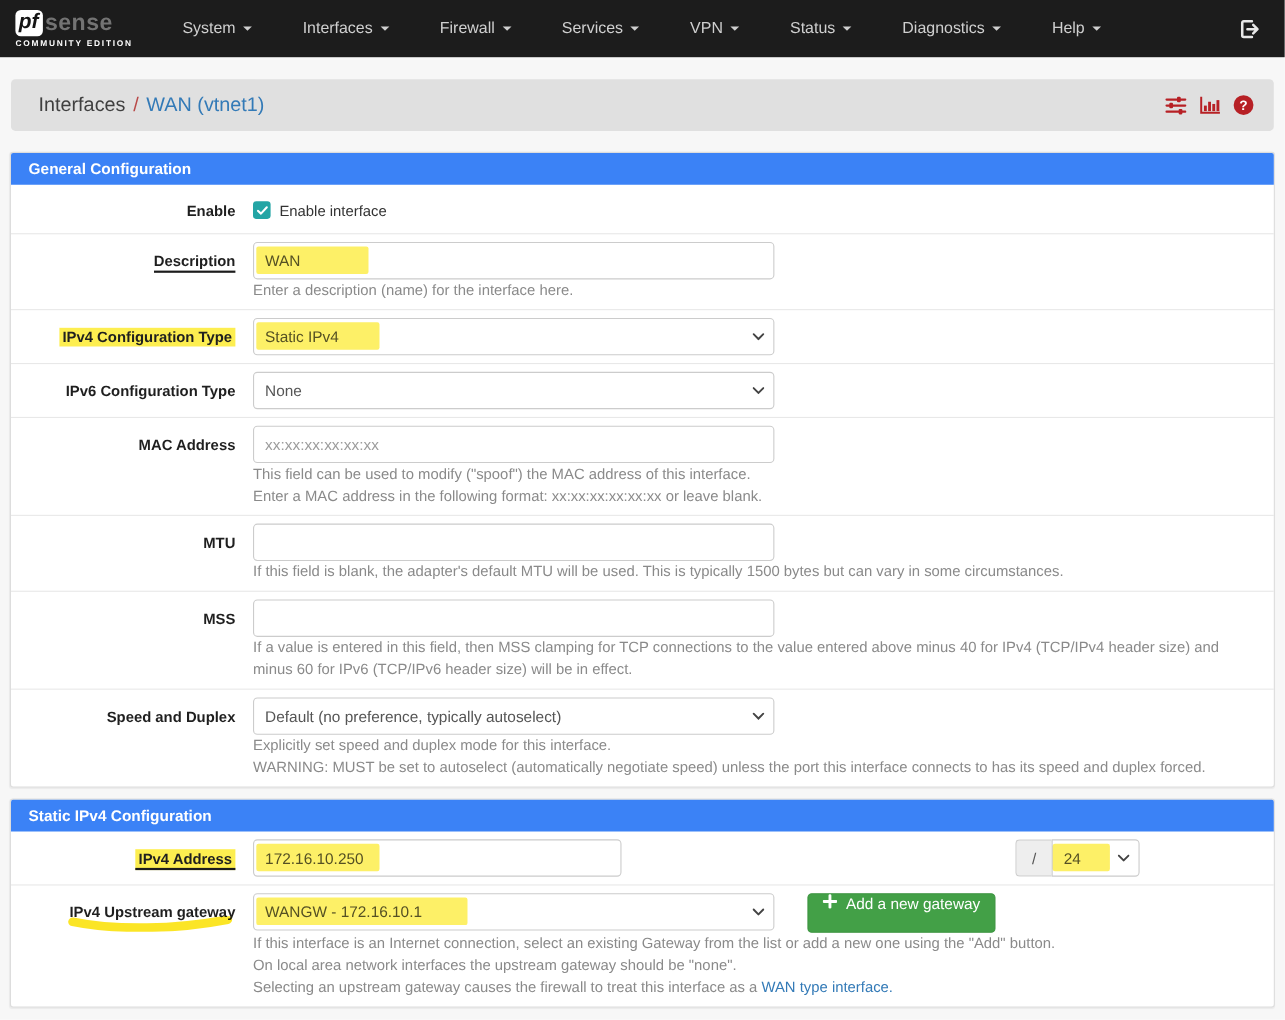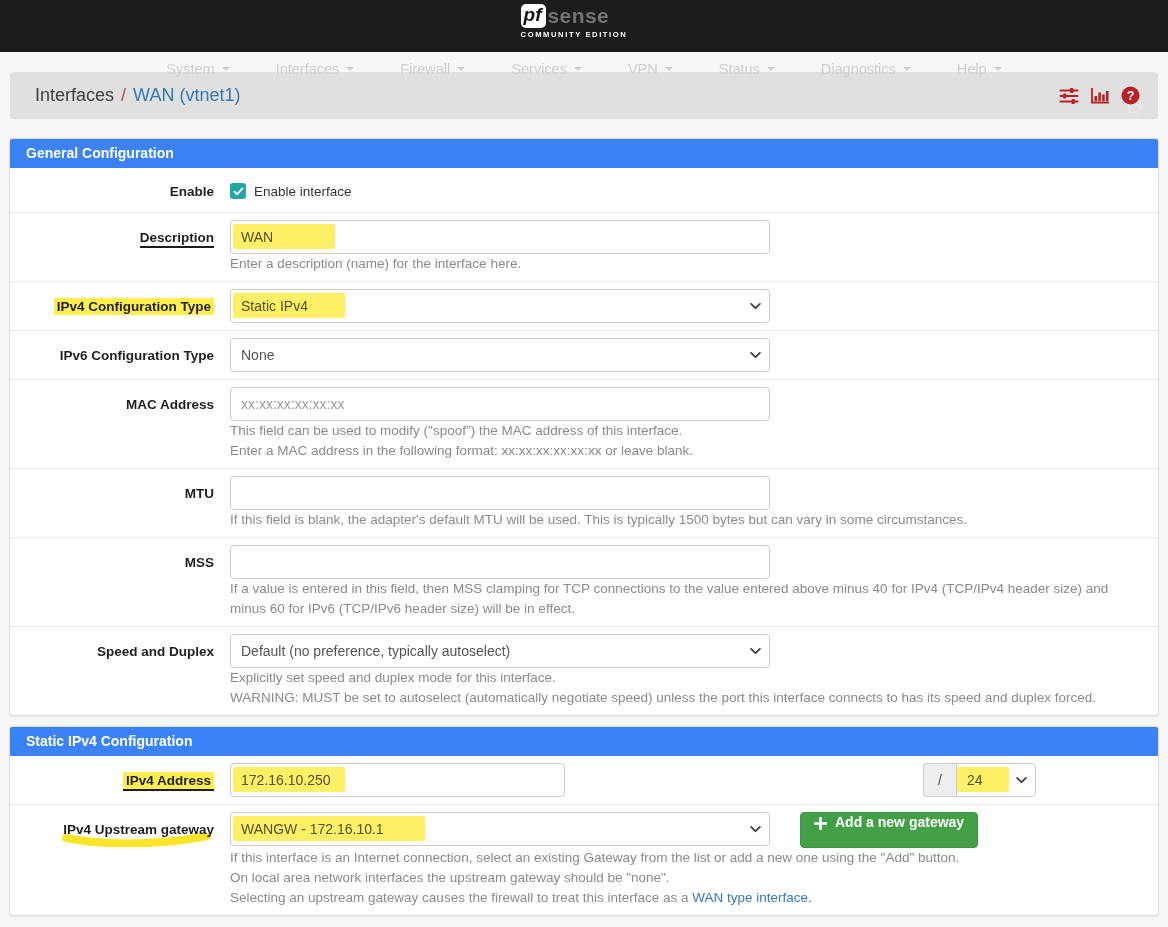--- a/index.html
+++ b/index.html
@@ -1,20 +1,20 @@
 <!DOCTYPE html>
 <html><head>
 <meta charset="utf-8">
 <style>
   * { margin:0; padding:0; box-sizing:border-box; }
   html,body { width:1168px; height:927px; overflow:hidden; }
   body { font-family:"Liberation Sans", sans-serif; background:#f7f7f7; color:#333; }
 
   
-  .navbar { height:52px; background:#1c1c1c; display:flex; align-items:center; padding:0 12px;flex-direction:column; }
+  .navbar { height:52px; background:#1c1c1c; display:flex; align-items:center; padding:0 12px; }
   .brand { display:flex; flex-direction:column; justify-content:center; margin-right:20px; padding:4px 2px; }
   .brand-top { display:flex; align-items:center; }
   .pf-box { background:#fff; color:#141414; font-weight:bold; font-style:italic; font-size:19px; padding:0 4px 2px 3px; border-radius:5px; line-height:22px; }
   .sense { color:#737373; font-weight:bold; font-size:21px; letter-spacing:.4px; margin-left:2px; }
   .brand-sub { color:#fff; font-size:7.6px; font-weight:bold; letter-spacing:1.6px; margin-top:2px; }
   .nav-list { display:flex; list-style:none; align-items:center; height:62px; }
   .nav-item { color:#cfcfcf; font-size:14.5px; padding:0 23px; height:52px; display:flex; align-items:center; cursor:pointer; white-space:nowrap; }
   .caret { display:inline-block; width:0; height:0; border-left:4px solid transparent; border-right:4px solid transparent; border-top:4px solid #cfcfcf; margin-left:7px; }
   .signout { margin-left:auto; margin-right:10px; display:flex; align-items:center; cursor:pointer; }
 
@@ -31,33 +31,33 @@
   .panel-heading { background:#3b82f6; color:#fff; font-weight:bold; font-size:14px; padding:6px 16px; line-height:17px; border-radius:2px 2px 0 0; }
   .form-row { display:flex; padding:7px 16px; border-bottom:1px solid #e8e8e8; }
   .form-row:last-child { border-bottom:none; }
   .row-label { width:188px; flex-shrink:0; text-align:right; font-weight:bold; font-size:13.5px; color:#1f1f1f; padding-top:9px; line-height:17px; }
   .row-label.top0 { padding-top:3px; }
   .row-content { margin-left:16px; flex:1; min-width:0; }
   .help { color:#8a8a8a; font-size:13.5px; margin-top:0; line-height:20px; }
   .help a { color:#337ab7; text-decoration:none; cursor:pointer; }
 
   
-  .fld { height:34px; border:1px solid #ccc; border-radius:4px; padding:6px 10px; font-size:14px; color:#555; width:540px; background:#fff; font-family:"Liberation Sans", sans-serif; outline:none; }
+  .fld { height:34px; border:1px solid #ccc; border-radius:4px; padding:6px 10px; font-size:14px; color:#555; width:474px; background:#fff; font-family:"Liberation Sans", sans-serif; outline:none; }
   .fld::placeholder { color:#9d9d9d; }
   .w335 { width:335px; }
   .sel { position:relative; display:inline-block; }
   .sel select { appearance:none; -webkit-appearance:none; -moz-appearance:none; padding-right:28px; cursor:pointer; }
   .chev { position:absolute; right:9px; top:50%; transform:translateY(-50%); pointer-events:none; display:flex; }
   .inp-group { display:flex; align-items:stretch; margin-left:auto; margin-right:106px; }
   .addon { display:flex; align-items:center; background:#eee; border:1px solid #ccc; border-right:0; border-radius:4px 0 0 4px; padding:0 14px; color:#555; font-size:14px; height:34px; }
   .mask { width:80px; border-radius:0 4px 4px 0; }
   .cb-line { display:flex; align-items:center; padding-top:3px; cursor:pointer; }
   .cb { width:16px; height:16px; background:#23a5a5; border-radius:3px; display:inline-flex; align-items:center; justify-content:center; margin-right:8px; flex-shrink:0; }
   .cb-label { font-size:13.5px; color:#333; }
-  .btn-success { background:#43a047; border:1px solid #3c9440; color:#fff; border-radius:4px; padding:17px 13px; height:36px; font-size:14px; display:inline-flex; align-items:flex-end; gap:8px; cursor:pointer; font-family:"Liberation Sans", sans-serif; font-weight:bold; }
+  .btn-success { background:#43a047; border:1px solid #3c9440; color:#fff; border-radius:4px; padding:0 13px; height:36px; font-size:14px; display:inline-flex; align-items:flex-start; gap:8px; cursor:pointer; font-family:"Liberation Sans", sans-serif; font-weight:normal; }
   .inline-flex { display:flex; align-items:flex-start; gap:30px; }
 
   
   .hl { background:rgba(252,232,21,.75); padding:1px 3px; box-decoration-break:clone; }
   .ul-anno { border-bottom:2px solid #1c1c1c; padding-bottom:1px; }
   .mark-wrap { position:relative; display:inline-block; }
   .marker { position:absolute; background:rgba(252,232,21,.65); mix-blend-mode:multiply; pointer-events:none; border-radius:2px; z-index:2; }
   .swoosh { display:block; margin:-5px 2px 0 auto; mix-blend-mode:multiply; }
 </style>
 </head>

